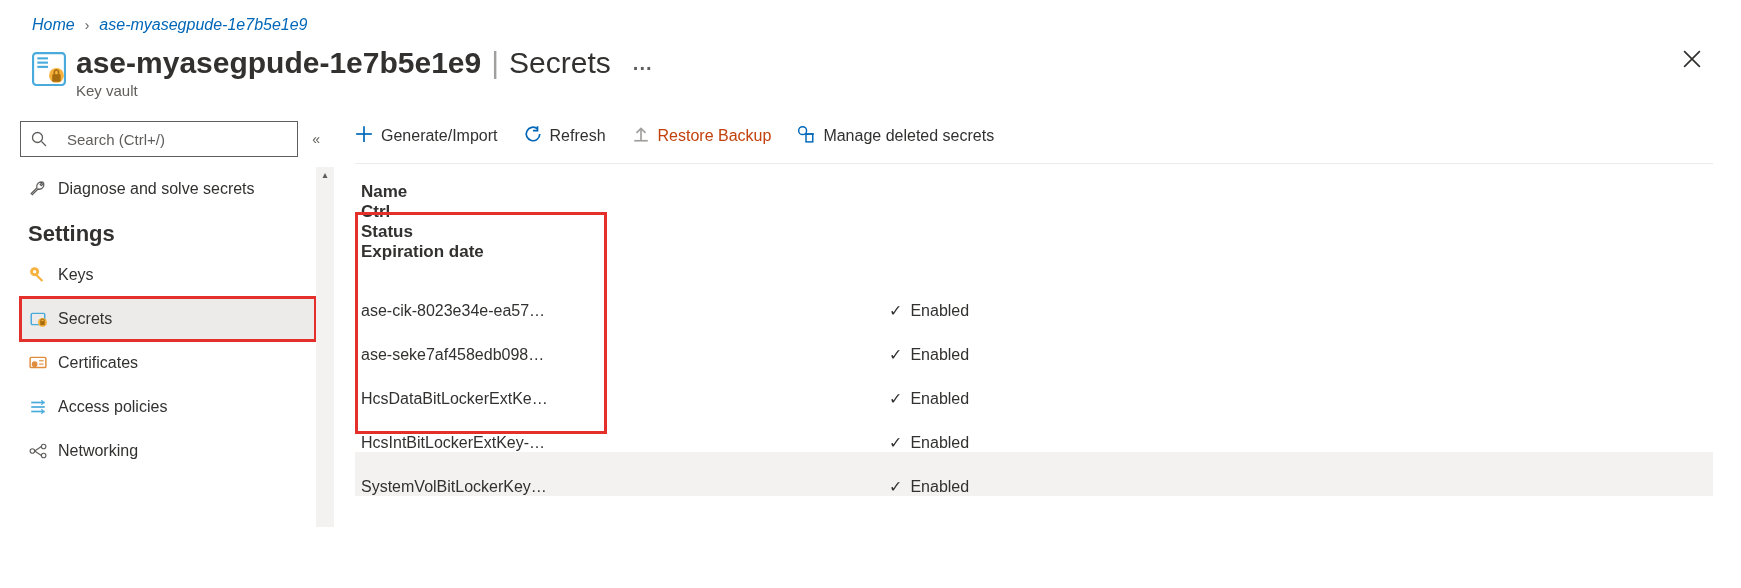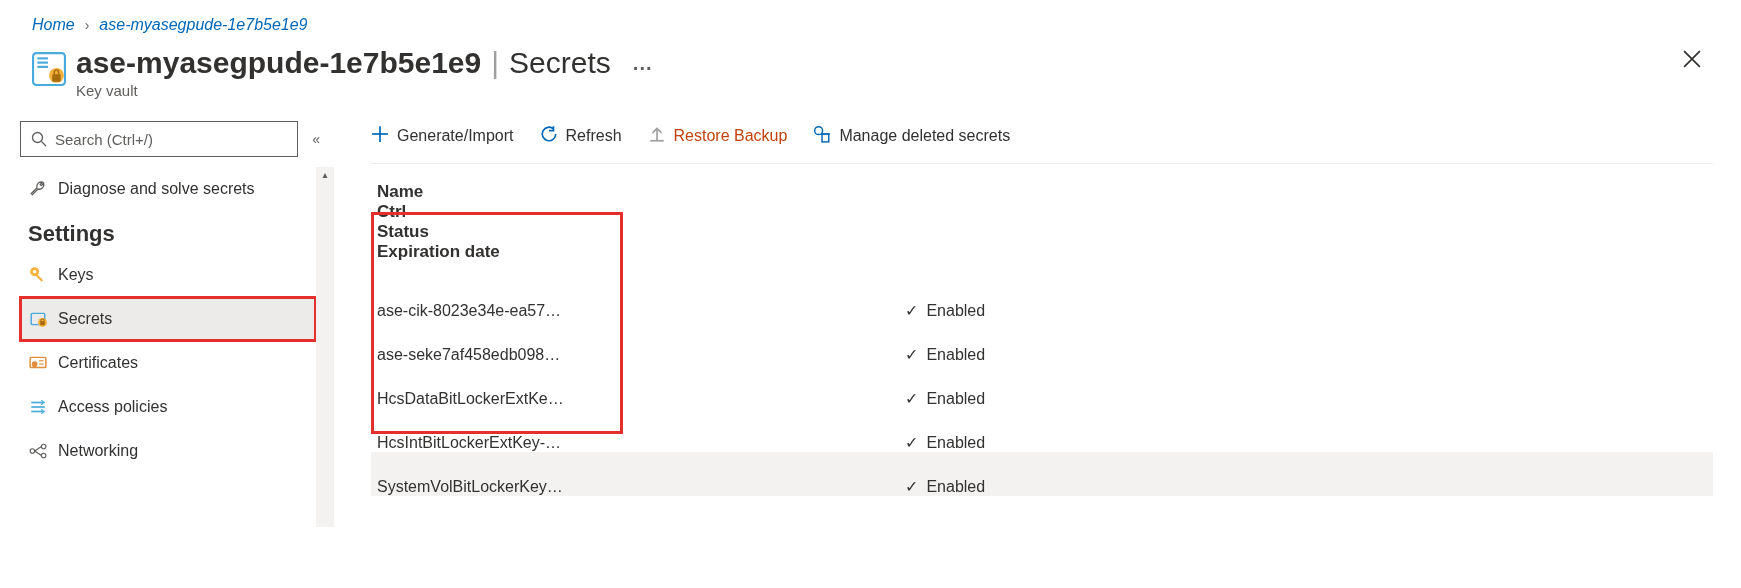--- a/index.html
+++ b/index.html
@@ -18,40 +18,40 @@
     .head .more { margin-left: 14px; color: #605e5c; font-size: 20px; font-weight: 700;
                   padding-top: 10px; cursor: pointer; }
     .head .subtype { font-size: 15px; color: #605e5c; margin-top: 2px; }
     .head .close { position: absolute; right: 40px; top: 8px; cursor: pointer; }
 
     .main { display: flex; height: calc(100% - 124px); }
 
     .side { width: 334px; padding-left: 20px; }
     .searchrow { display: flex; align-items: center; gap: 14px; padding-right: 14px; margin-bottom: 10px; }
     .search { flex: 1; display: flex; align-items: center; border: 1px solid #605e5c;
-              height: 36px; padding: 0 10px; gap: 8px; background: #fff; }
+              height: 36px; padding: 0 10px; gap: 20px; background: #fff; }
     .search input { border: none; outline: none; flex: 1; font-size: 15px; color: #323130; }
     .search input::placeholder { color: #605e5c; }
     .collapse { cursor: pointer; color: #605e5c; font-size: 14px; }
 
     .scrollwrap { display: flex; }
     .navlist { flex: 1; }
     .scrollbar { width: 18px; background: #f3f2f1; position: relative; height: 360px; }
     .scrollbar::before { content: "▴"; position: absolute; top: 0; left: 0; right: 0;
                          text-align: center; color: #605e5c; font-size: 10px; line-height: 16px; }
 
     .nav-item { display: flex; align-items: center; height: 44px; padding: 0 8px;
                 gap: 10px; cursor: pointer; font-size: 16px; color: #323130; }
     .nav-item.selected { background: #edebe9; }
     .nav-item.highlight { outline: 3px solid #e3302a; outline-offset: -2px; }
     .nav-section { font-size: 22px; font-weight: 600; padding: 10px 8px 6px; }
     .nav-icon { width: 20px; height: 20px; display: flex; align-items: center;
                 justify-content: center; flex-shrink: 0; }
 
-    .content { flex: 1; padding-left: 36px; padding-right: 28px; border-left: 1px solid transparent; }
+    .content { flex: 1; padding-left: 20px; padding-right: 28px; border-left: 1px solid transparent; }
     .toolbar { display: flex; align-items: center; gap: 26px; padding: 4px 0 16px; font-size: 16px;
                border-bottom: 1px solid #edebe9; }
     .tool { display: flex; align-items: center; gap: 8px; cursor: pointer; color: #323130; }
     .tool.disabled { color: #c2410c; cursor: default; }
     .tool .ti { color: #0067b8; }
     .tool.disabled .ti { color: #a19f9d; }
 
     .table { margin-top: 12px; }
     .th { display: flex; font-weight: 600; font-size: 17px; padding: 6px 0 14px 6px; flex-direction: column; }
     .tr { display: flex; align-items: flex-end; height: 44px; padding-left: 6px; font-size: 16px; }

